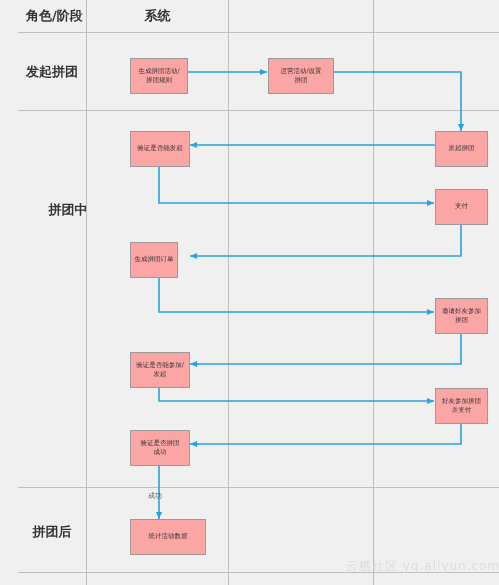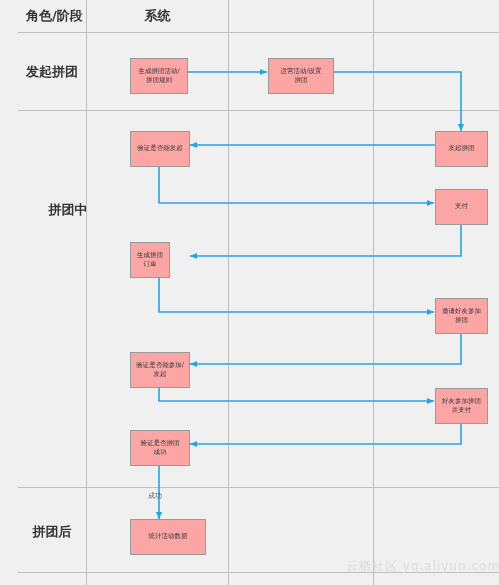--- a/index.html
+++ b/index.html
@@ -121,21 +121,21 @@
 
   <div class="box" style="left:250px;top:58px;width:66px;height:28px;">运营活动/设置
 拼团</div>
 
   <div class="box" style="left:417px;top:131px;width:53px;height:28px;">发起拼团</div>
 
   <div class="box" style="left:112px;top:131px;width:60px;height:28px;">验证是否能发起</div>
 
   <div class="box" style="left:417px;top:189px;width:53px;height:28px;">支付</div>
 
-  <div class="box" style="left:112px;top:242px;width:40px;height:28px;">生成拼团订单</div>
+  <div class="box" style="left:112px;top:242px;width:48px;height:28px;">生成拼团订单</div>
 
   <div class="box" style="left:417px;top:298px;width:53px;height:30px;">邀请好友参加
 拼团</div>
 
   <div class="box" style="left:112px;top:352px;width:60px;height:30px;">验证是否能参加/
 发起</div>
 
   <div class="box" style="left:417px;top:388px;width:53px;height:30px;">好友参加拼团
 并支付</div>
 

